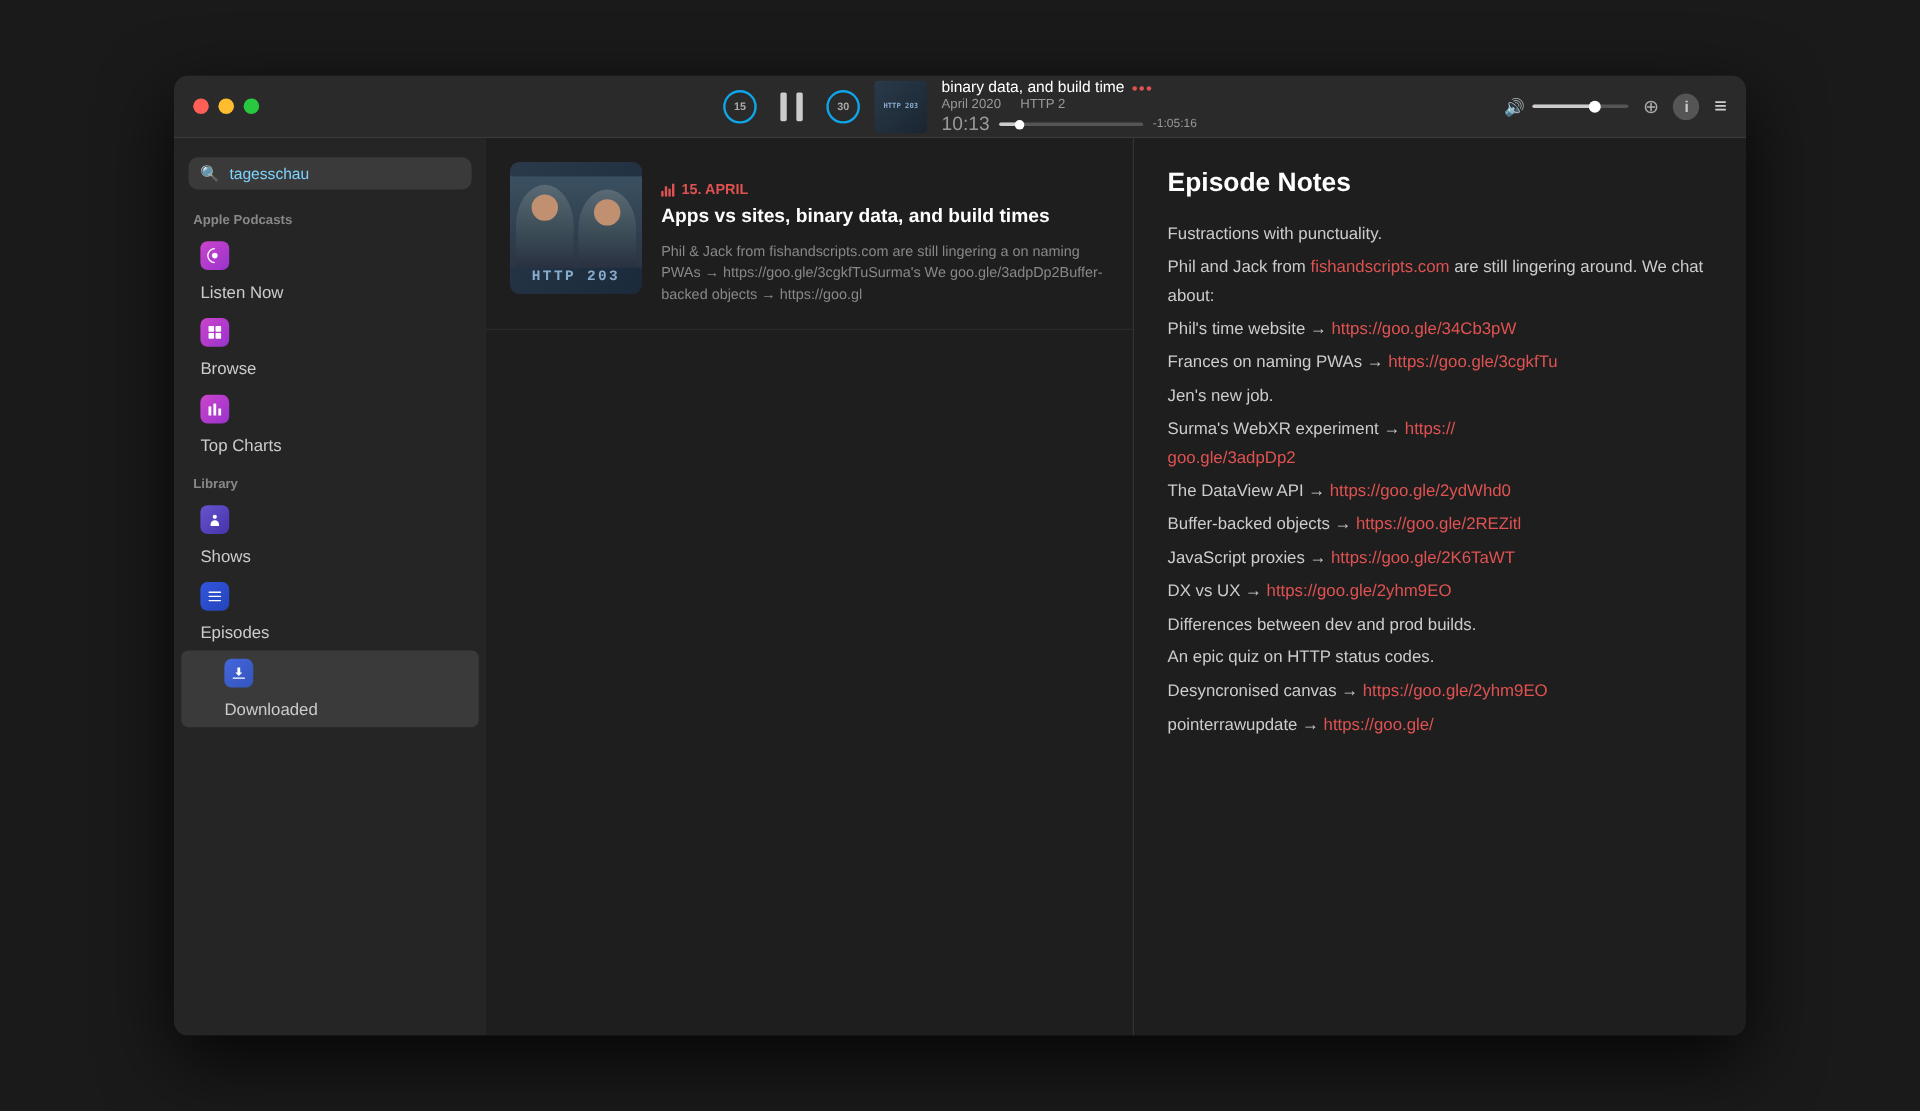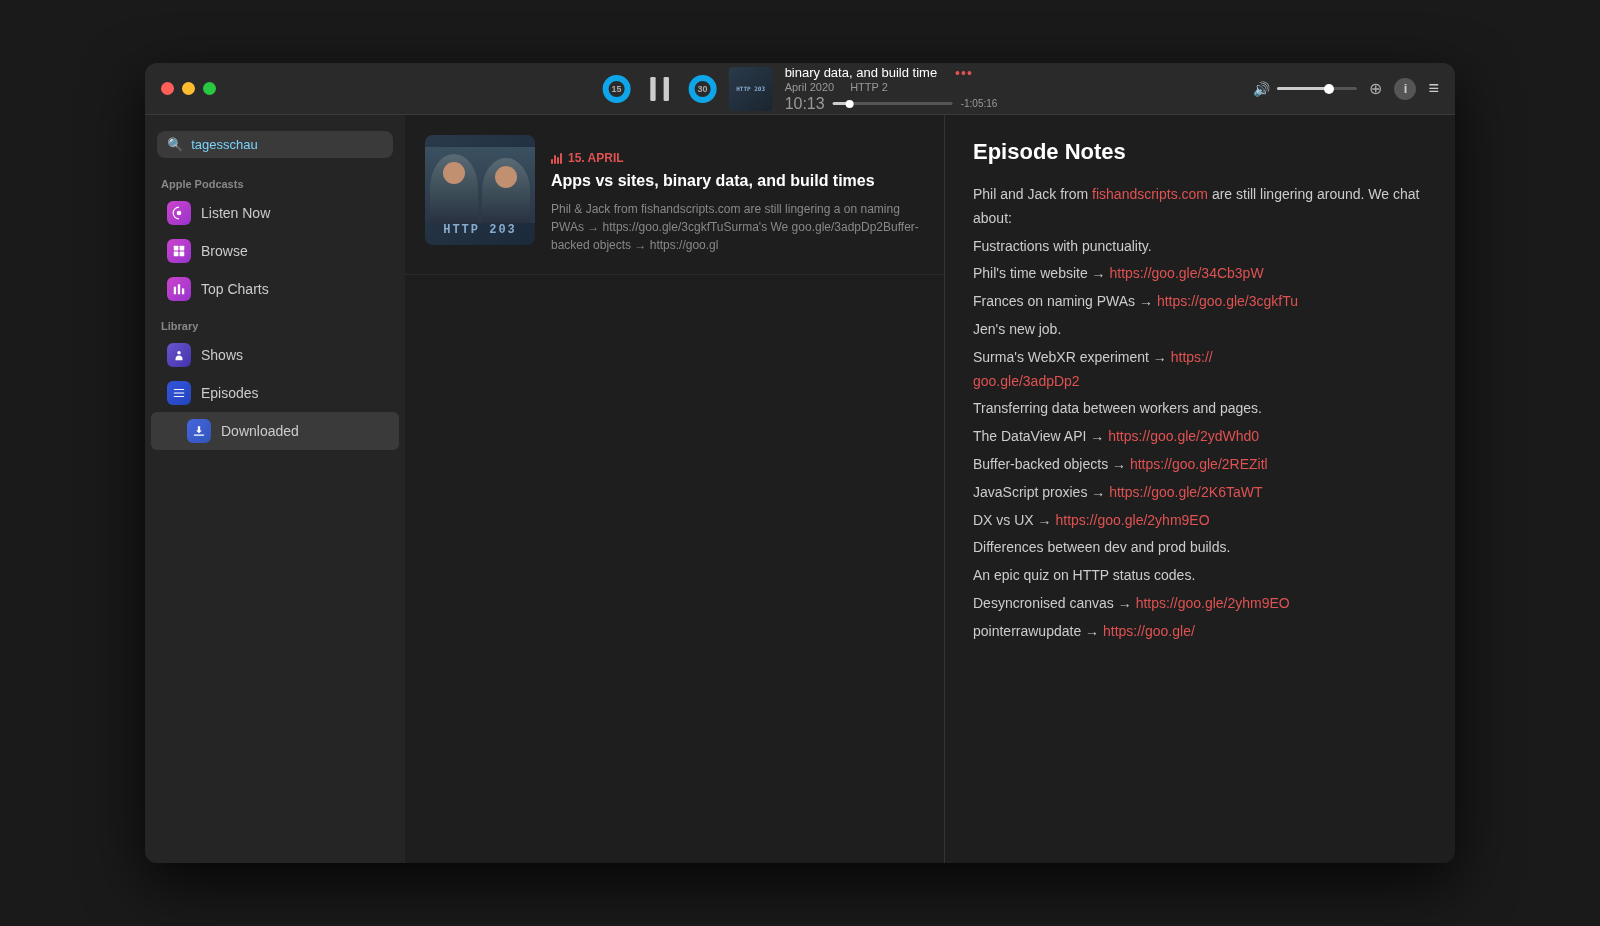--- a/index.html
+++ b/index.html
@@ -65,21 +65,21 @@
       font-size: 11px;
       cursor: pointer;
       display: flex;
       flex-direction: column;
       align-items: center;
       position: relative;
     }
     .skip-circle {
       width: 28px;
       height: 28px;
-      border: 6px solid #0ea5e9;
+      border: 2px solid #0ea5e9;
       border-radius: 50%;
       display: flex;
       align-items: center;
       justify-content: center;
       font-size: 9px;
       font-weight: bold;
       position: relative;
     }
 
     .play-btn {
@@ -107,21 +107,21 @@
 
     .track-info {
       display: flex;
       flex-direction: column;
       min-width: 200px;
     }
 
     .track-title-bar {
       display: flex;
       align-items: center;
-      gap: 18px;
+      gap: 6px;
     }
 
     .track-title {
       color: #fff;
       font-size: 13px;
       font-weight: 500;
     }
 
     .track-dots {
       color: #e05252;
@@ -287,28 +287,28 @@
     .sidebar-section-label {
       color: #888;
       font-size: 11px;
       font-weight: 600;
       padding: 4px 16px 4px;
       text-transform: none;
     }
 
     .sidebar-item {
       display: flex;
-      align-items: center;
       gap: 10px;
       padding: 7px 16px;
       color: #ccc;
       font-size: 14px;
       cursor: pointer;
       border-radius: 6px;
       margin: 0 6px;
+      flex-direction: column;
     }
     .sidebar-item.active {
       background: #3a3a3a;
       padding-left: 36px;
     }
 
     .sidebar-icon {
       width: 24px;
       height: 24px;
       border-radius: 6px;
@@ -659,29 +659,28 @@
           </div>
           <div class="ep-title">Apps vs sites, binary data, and build times</div>
           <div class="ep-desc">Phil &amp; Jack from fishandscripts.com are still lingering a on naming PWAs → https://goo.gle/3cgkfTuSurma's We goo.gle/3adpDp2Buffer-backed objects → https://goo.gl</div>
         </div>
       </div>
     </div>
 
     <div class="notes-panel">
       <div class="notes-title">Episode Notes</div>
       <div class="notes-body">
+        <p>Fustractions with punctuality.</p>
         <p>
           <span>Phil and Jack from </span><a class="notes-link" href="#">fishandscripts.com</a><span> are still lingering around. We chat about:</span>
         </p>
-        <p>Fustractions with punctuality.</p>
         <p>Phil's time website → <a class="notes-link" href="#">https://goo.gle/34Cb3pW</a></p>
         <p>Frances on naming PWAs → <a class="notes-link" href="#">https://goo.gle/3cgkfTu</a></p>
         <p>Jen's new job.</p>
         <p>Surma's WebXR experiment → <a class="notes-link" href="#">https://<br>goo.gle/3adpDp2</a></p>
-        <p>Transferring data between workers and pages.</p>
         <p>The DataView API → <a class="notes-link" href="#">https://goo.gle/2ydWhd0</a></p>
         <p>Buffer-backed objects → <a class="notes-link" href="#">https://goo.gle/2REZitl</a></p>
         <p>JavaScript proxies → <a class="notes-link" href="#">https://goo.gle/2K6TaWT</a></p>
         <p>DX vs UX → <a class="notes-link" href="#">https://goo.gle/2yhm9EO</a></p>
         <p>Differences between dev and prod builds.</p>
         <p>An epic quiz on HTTP status codes.</p>
         <p>Desyncronised canvas → <a class="notes-link" href="#">https://goo.gle/2yhm9EO</a></p>
         <p>pointerrawupdate → <a class="notes-link" href="#">https://goo.gle/</a></p>
       </div>
     </div>

